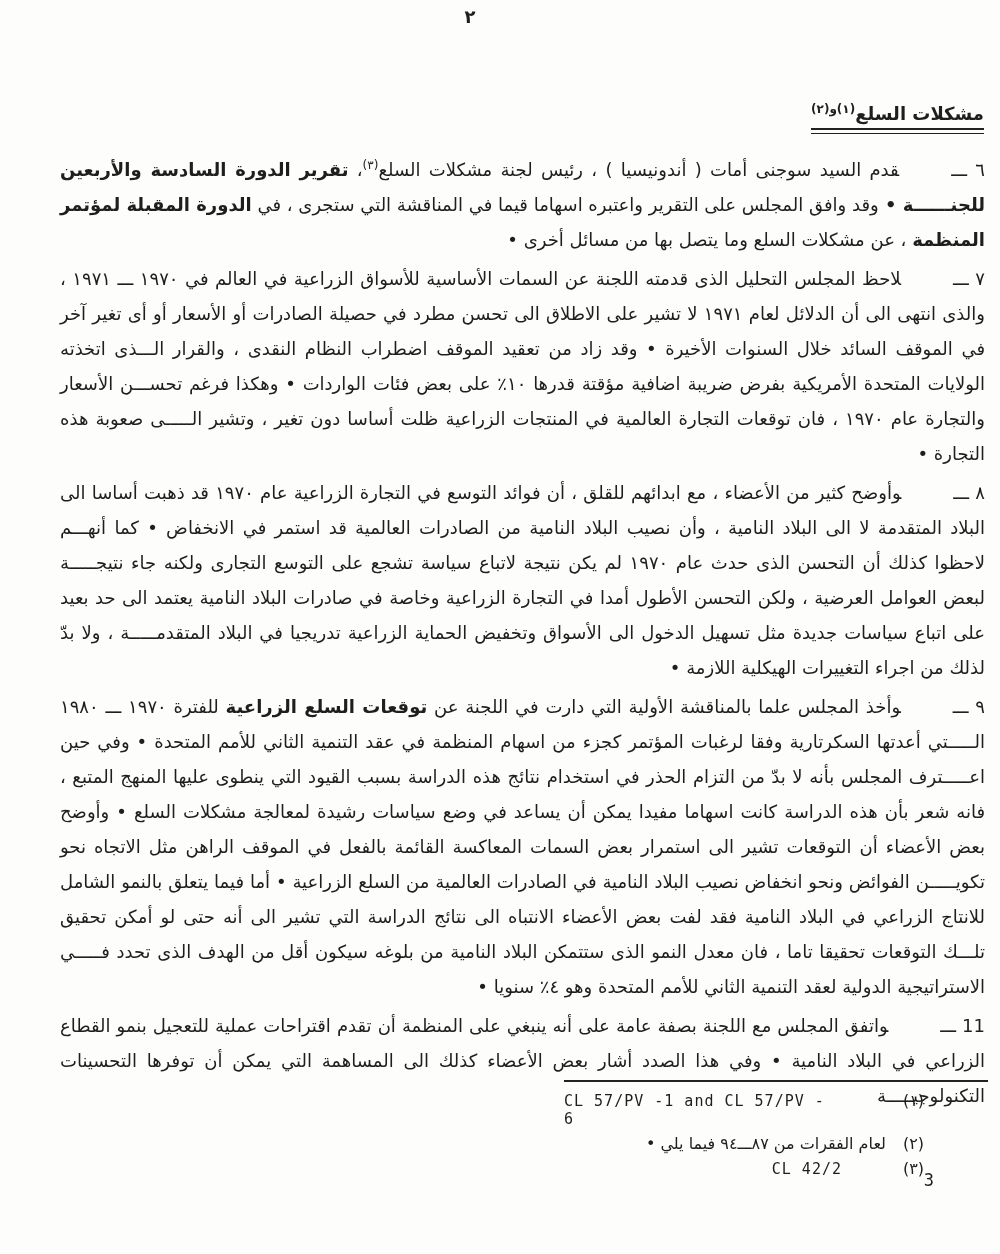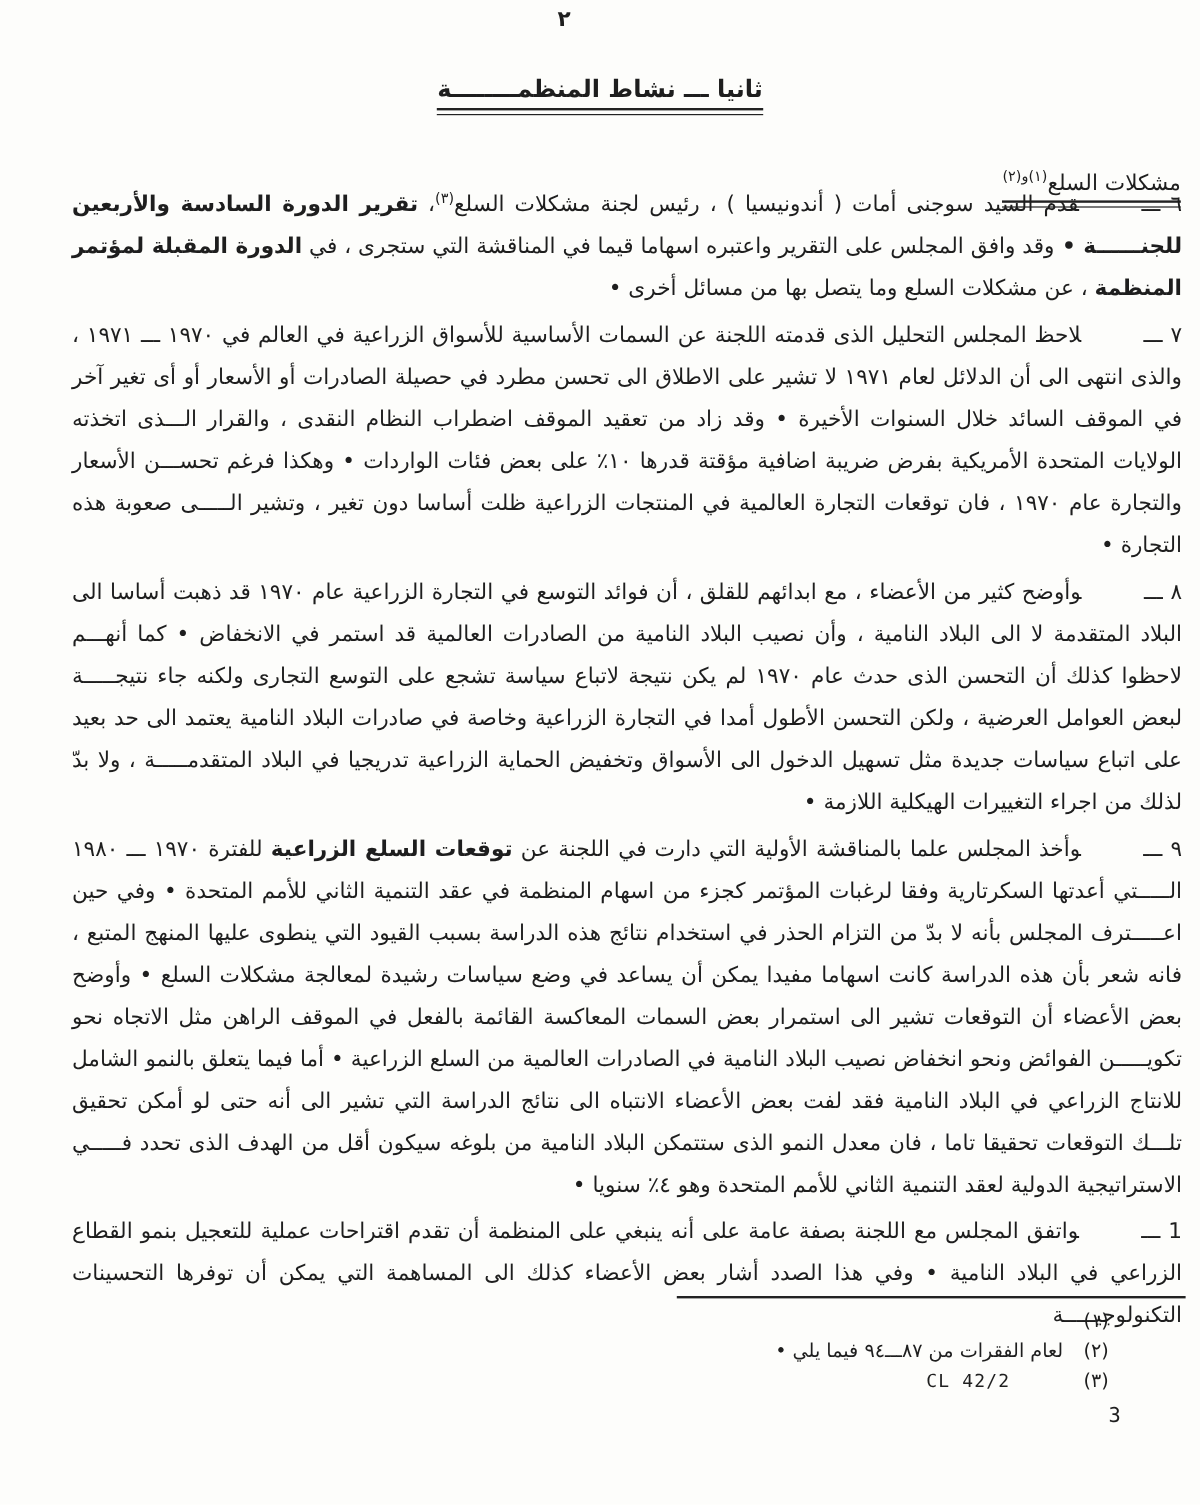--- a/index.html
+++ b/index.html
@@ -8,21 +8,21 @@
     background:#fdfdfb;color:#1e1e1e;
     font-family:"DejaVu Sans", sans-serif;
   }
   .top-num{position:absolute;top:6px;left:440px;width:60px;text-align:center;
     font-size:18px;font-weight:bold;}
   .heading-wrap{position:absolute;top:62px;left:0;width:100%;text-align:center;}
   .dbl{display:inline-block;border-bottom:2px solid #222;padding-bottom:4px;position:relative;}
   .dbl::after{content:"";position:absolute;left:0;right:0;bottom:-6px;height:1px;background:#222;}
   .heading{font-size:20px;font-weight:bold;direction:rtl;}
   .subheading-wrap{position:absolute;top:102px;right:16px;direction:rtl;}
-  .subheading{font-size:18px;font-weight:400;margin-top:38px;}
+  .subheading{font-size:18px;font-weight:700;}
   .sup{font-size:12px;vertical-align:7px;}
   .body{
     position:absolute;top:148px;right:15px;left:60px;
     direction:rtl;font-size:18px;line-height:35px;
   }
   .para{margin:0 0 4px 0;text-align:justify;}
   .pnum{margin-left:52px;white-space:nowrap;}
   .b{font-weight:bold;}
   .footnotes{position:absolute;top:1080px;right:12px;width:424px;}
   .divider{border-top:2px solid #222;margin-bottom:9px;}
@@ -36,46 +36,44 @@
   .bottom-num{position:absolute;top:1170px;right:64px;font-family:"DejaVu Sans Mono", monospace;
     font-size:17px;letter-spacing:2px;}
 </style>
 </head>
 <body>
 
 <div class="page">
 
   <div class="top-num">٢</div>
 
-  <div class="heading-wrap">
-    <span class="heading dbl">ثانيا ـــ نشاط المنظمــــــــة</span>
-  </div>
 
   <div class="subheading-wrap">
     <span class="subheading dbl"><span>مشكلات السلع</span><span class="sup">(١)و(٢)</span></span>
   </div>
 
   <div class="body">
 
     <p class="para" dir="rtl"><span class="pnum">٦ ـــ</span><span>قدم السيد سوجنى أمات ( أندونيسيا ) ، رئيس لجنة مشكلات السلع</span><span class="sup">(٣)</span><span>، </span><span class="b">تقرير الدورة السادسة والأربعين للجنــــــة • </span><span>وقد وافق المجلس على التقرير واعتبره اسهاما قيما في المناقشة التي ستجرى ، في </span><span class="b">الدورة المقبلة لمؤتمر المنظمة</span><span> ، عن مشكلات السلع وما يتصل بها من مسائل أخرى •</span></p>
 
     <p class="para" dir="rtl"><span class="pnum">٧ ـــ</span><span>لاحظ المجلس التحليل الذى قدمته اللجنة عن السمات الأساسية للأسواق الزراعية في العالم في ١٩٧٠ ـــ ١٩٧١ ، والذى انتهى الى أن الدلائل لعام ١٩٧١ لا تشير على الاطلاق الى تحسن مطرد في حصيلة الصادرات أو الأسعار أو أى تغير آخر في الموقف السائد خلال السنوات الأخيرة • وقد زاد من تعقيد الموقف اضطراب النظام النقدى ، والقرار الـــذى اتخذته الولايات المتحدة الأمريكية بفرض ضريبة اضافية مؤقتة قدرها ١٠٪ على بعض فئات الواردات • وهكذا فرغم تحســـن الأسعار والتجارة عام ١٩٧٠ ، فان توقعات التجارة العالمية في المنتجات الزراعية ظلت أساسا دون تغير ، وتشير الـــــى صعوبة هذه التجارة •</span></p>
 
     <p class="para" dir="rtl"><span class="pnum">٨ ـــ</span><span>وأوضح كثير من الأعضاء ، مع ابدائهم للقلق ، أن فوائد التوسع في التجارة الزراعية عام ١٩٧٠ قد ذهبت أساسا الى البلاد المتقدمة لا الى البلاد النامية ، وأن نصيب البلاد النامية من الصادرات العالمية قد استمر في الانخفاض • كما أنهـــم لاحظوا كذلك أن التحسن الذى حدث عام ١٩٧٠ لم يكن نتيجة لاتباع سياسة تشجع على التوسع التجارى ولكنه جاء نتيجـــــة لبعض العوامل العرضية ، ولكن التحسن الأطول أمدا في التجارة الزراعية وخاصة في صادرات البلاد النامية يعتمد الى حد بعيد على اتباع سياسات جديدة مثل تسهيل الدخول الى الأسواق وتخفيض الحماية الزراعية تدريجيا في البلاد المتقدمـــــة ، ولا بدّ لذلك من اجراء التغييرات الهيكلية اللازمة •</span></p>
 
     <p class="para" dir="rtl"><span class="pnum">٩ ـــ</span><span>وأخذ المجلس علما بالمناقشة الأولية التي دارت في اللجنة عن </span><span class="b">توقعات السلع الزراعية</span><span> للفترة ١٩٧٠ ـــ ١٩٨٠ الـــــتي أعدتها السكرتارية وفقا لرغبات المؤتمر كجزء من اسهام المنظمة في عقد التنمية الثاني للأمم المتحدة • وفي حين اعـــــترف المجلس بأنه لا بدّ من التزام الحذر في استخدام نتائج هذه الدراسة بسبب القيود التي ينطوى عليها المنهج المتبع ، فانه شعر بأن هذه الدراسة كانت اسهاما مفيدا يمكن أن يساعد في وضع سياسات رشيدة لمعالجة مشكلات السلع • وأوضح بعض الأعضاء أن التوقعات تشير الى استمرار بعض السمات المعاكسة القائمة بالفعل في الموقف الراهن مثل الاتجاه نحو تكويـــــن الفوائض ونحو انخفاض نصيب البلاد النامية في الصادرات العالمية من السلع الزراعية • أما فيما يتعلق بالنمو الشامل للانتاج الزراعي في البلاد النامية فقد لفت بعض الأعضاء الانتباه الى نتائج الدراسة التي تشير الى أنه حتى لو أمكن تحقيق تلـــك التوقعات تحقيقا تاما ، فان معدل النمو الذى ستتمكن البلاد النامية من بلوغه سيكون أقل من الهدف الذى تحدد فـــــي الاستراتيجية الدولية لعقد التنمية الثاني للأمم المتحدة وهو ٤٪ سنويا •</span></p>
 
-    <p class="para" dir="rtl"><span class="pnum">1 ـــ</span><span>واتفق المجلس مع اللجنة بصفة عامة على أنه ينبغي على المنظمة أن تقدم اقتراحات عملية للتعجيل بنمو القطاع الزراعي في البلاد النامية • وفي هذا الصدد أشار بعض الأعضاء كذلك الى المساهمة التي يمكن أن توفرها التحسينات التكنولوجيـــــة</span></p>
+    <p class="para" dir="rtl"><span class="pnum">11 ـــ</span><span>واتفق المجلس مع اللجنة بصفة عامة على أنه ينبغي على المنظمة أن تقدم اقتراحات عملية للتعجيل بنمو القطاع الزراعي في البلاد النامية • وفي هذا الصدد أشار بعض الأعضاء كذلك الى المساهمة التي يمكن أن توفرها التحسينات التكنولوجيـــــة</span></p>
 
   </div>
 
   <div class="footnotes">
     <div class="divider"></div>
 
     <div class="fn fn1">
+      <span class="fn-text mono">CL 57/PV -1 and CL 57/PV - 6</span>
       <span class="fn-marker">(١)</span>
     </div>
 
     <div class="fn fn2">
       <span class="fn-text ar" dir="rtl">لعام الفقرات من ٨٧ـــ٩٤ فيما يلي •</span>
       <span class="fn-marker">(٢)</span>
     </div>
 
     <div class="fn fn3">
       <span class="fn-text mono">CL 42/2</span>

